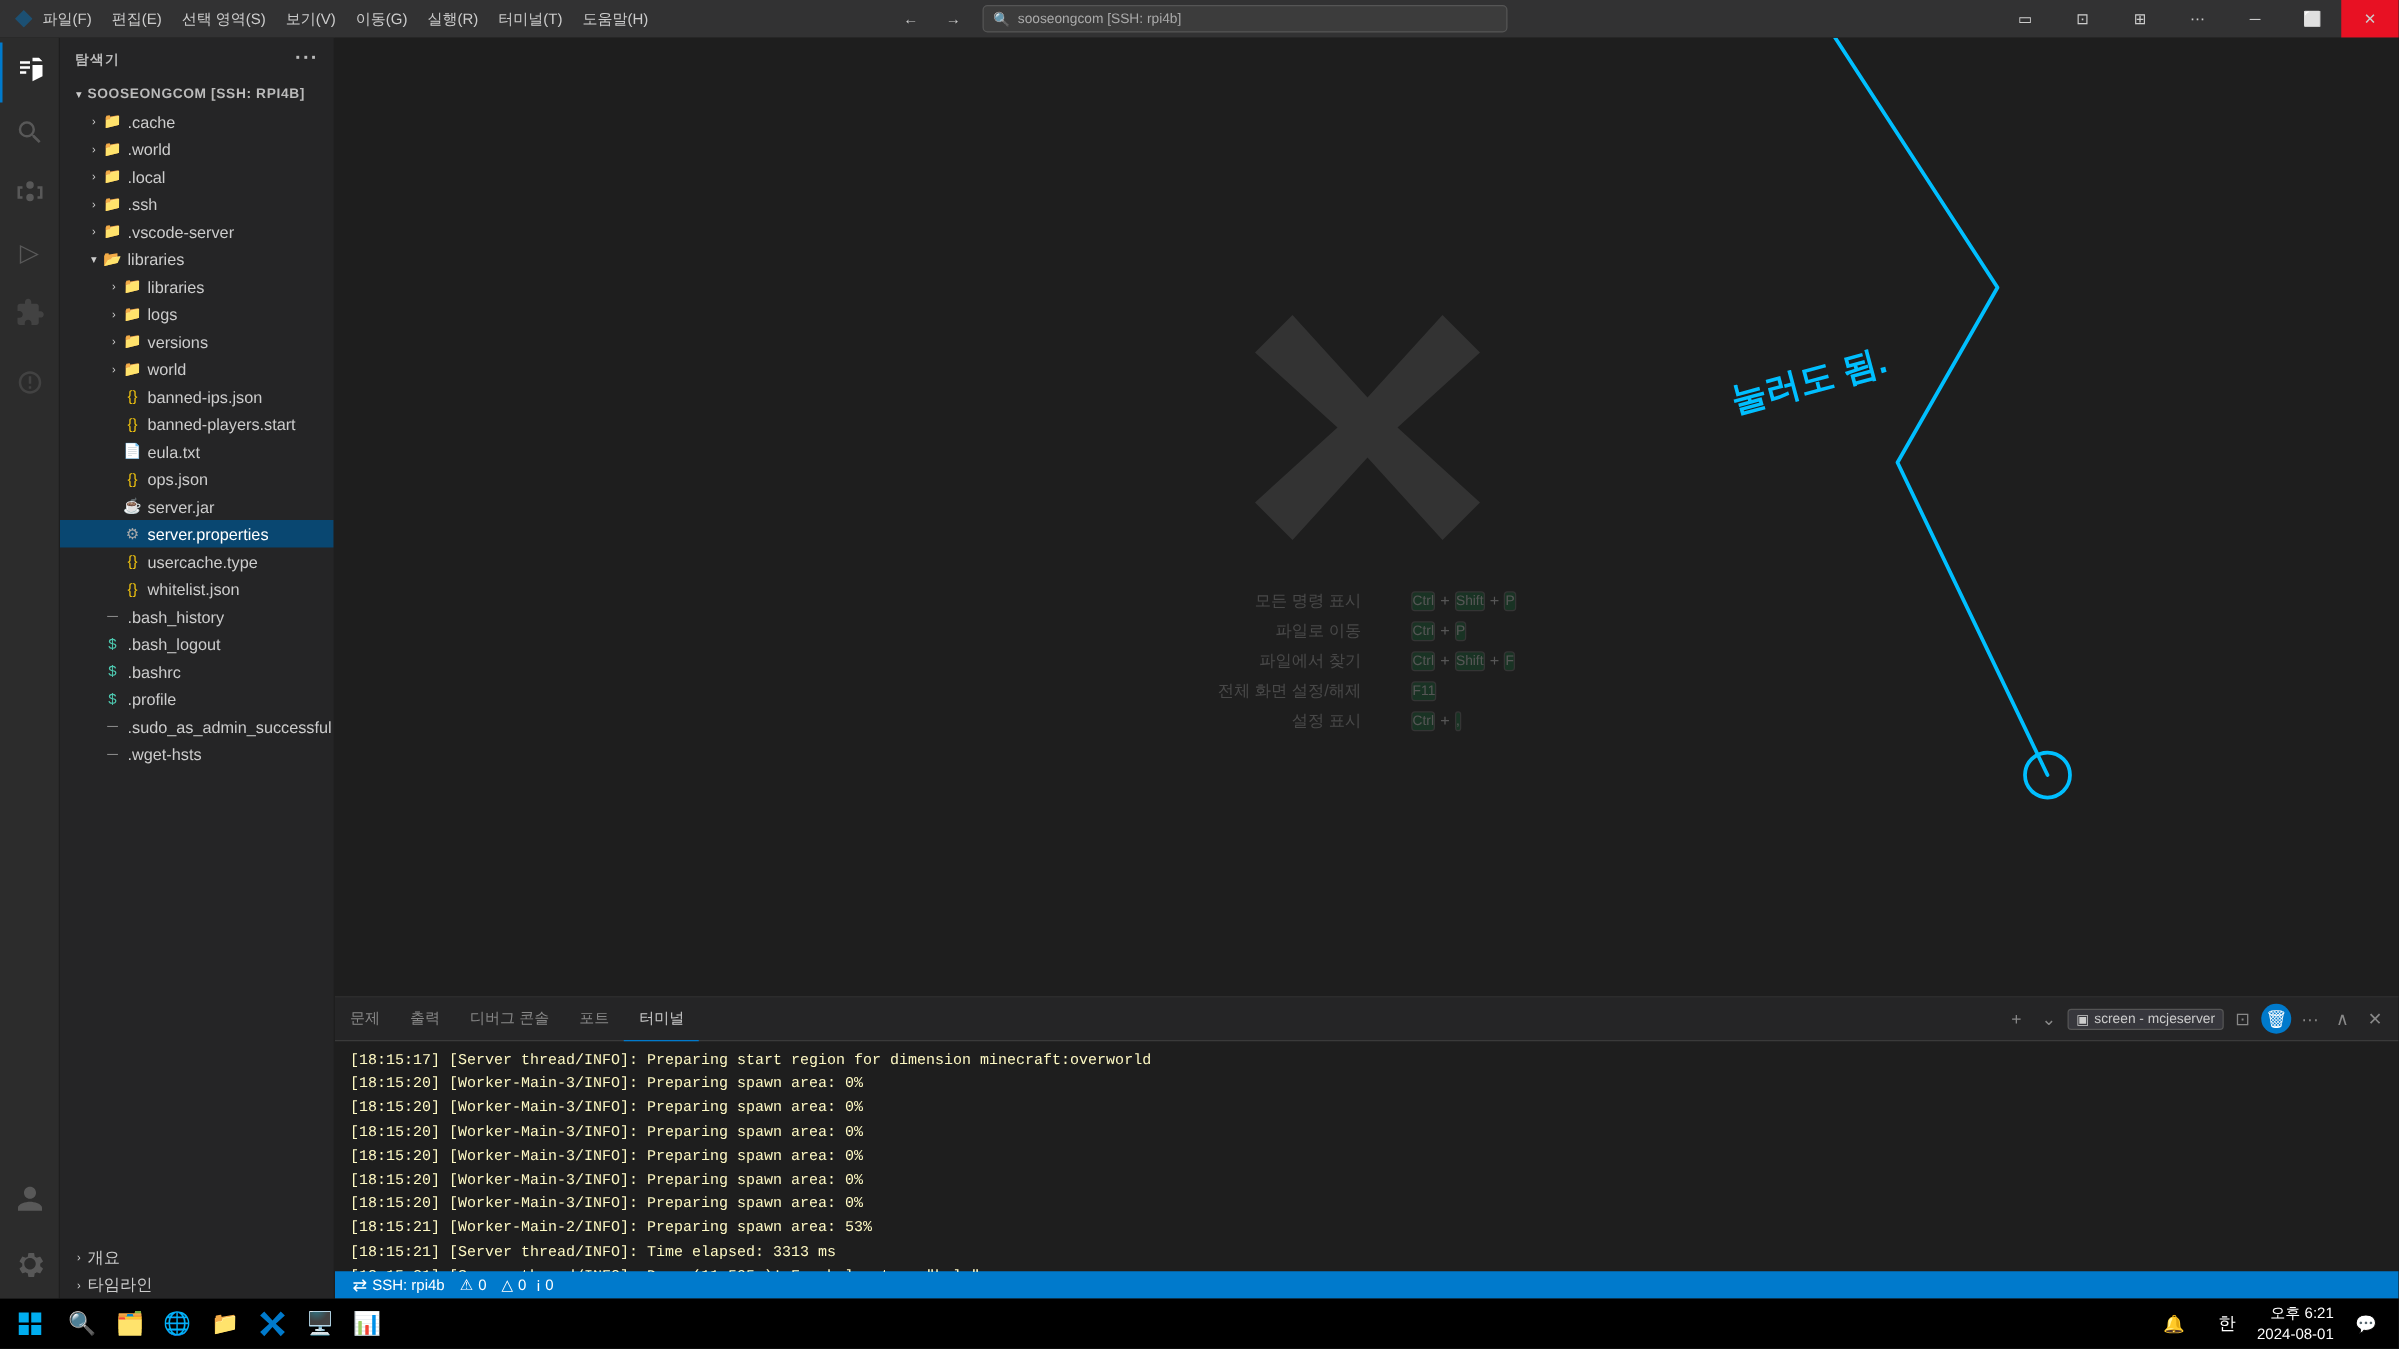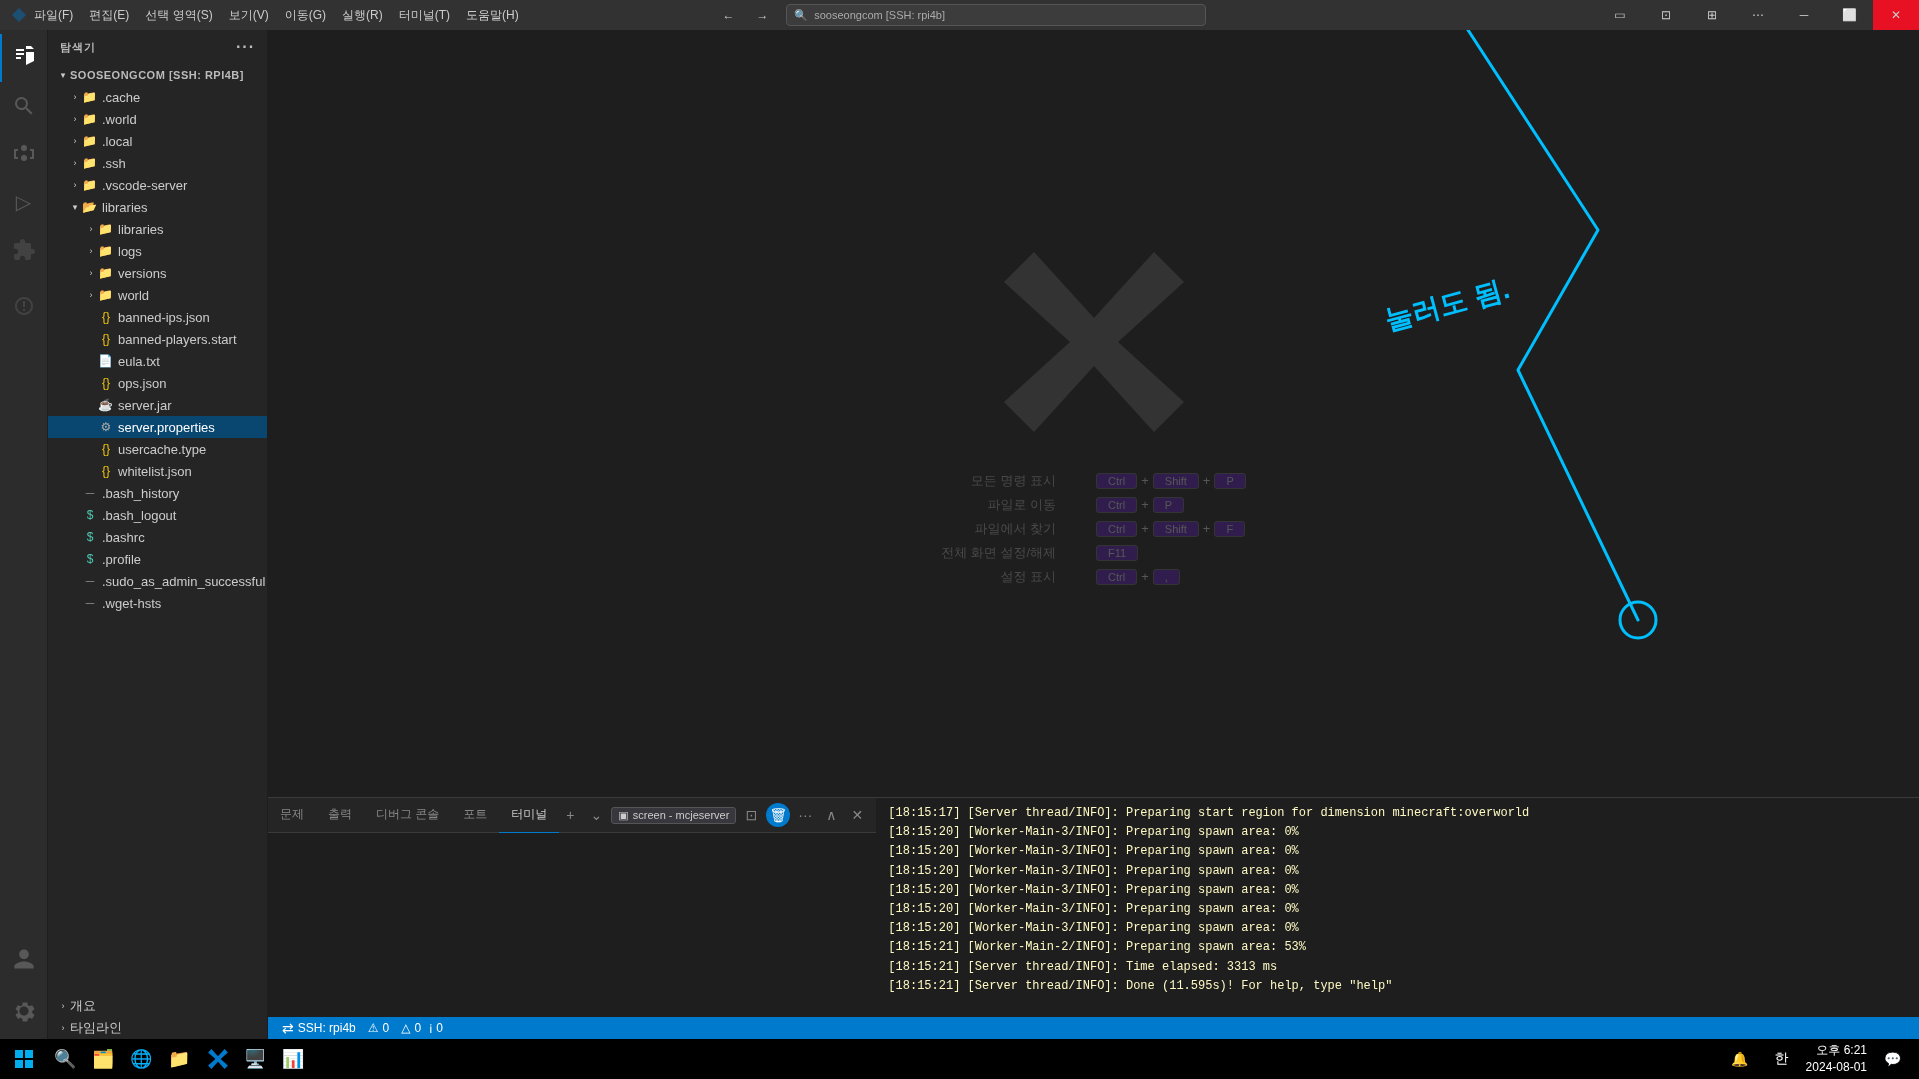--- a/index.html
+++ b/index.html
@@ -224,39 +224,39 @@
     .shortcut-label { text-align: right; }
     .shortcut-key {
       color: #aaa;
       display: flex;
       gap: 4px;
       align-items: center;
     }
     .key {
       border: 1px solid #555;
       border-radius: 3px;
-      padding: 1px 11px;
+      padding: 1px 0;
       font-size: 11px;
-      background: #4c1d95;
+      background: #14532d;
     }
 
     
     .annotation-overlay {
       position: absolute;
       top: 0; left: 0; right: 0; bottom: 0;
       pointer-events: none;
     }
 
     
     .terminal-panel {
       height: 220px;
       background: #1e1e1e;
       border-top: 1px solid #3a3a3a;
       display: flex;
-      flex-direction: row;
+      flex-direction: column;
       flex-shrink: 0;
     }
     .panel-tabs {
       height: 35px;
       background: #252526;
       display: flex;
       align-items: center;
       border-bottom: 1px solid #3a3a3a;
       flex-shrink: 0;
     }

